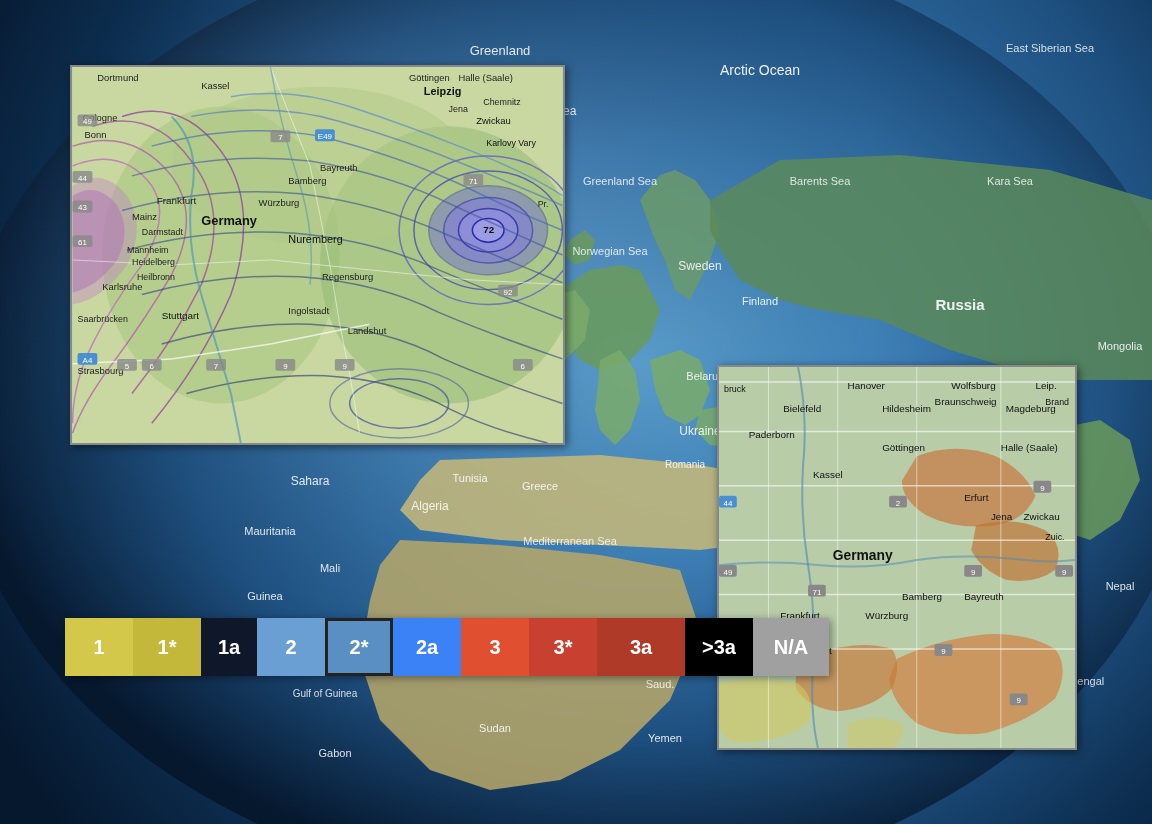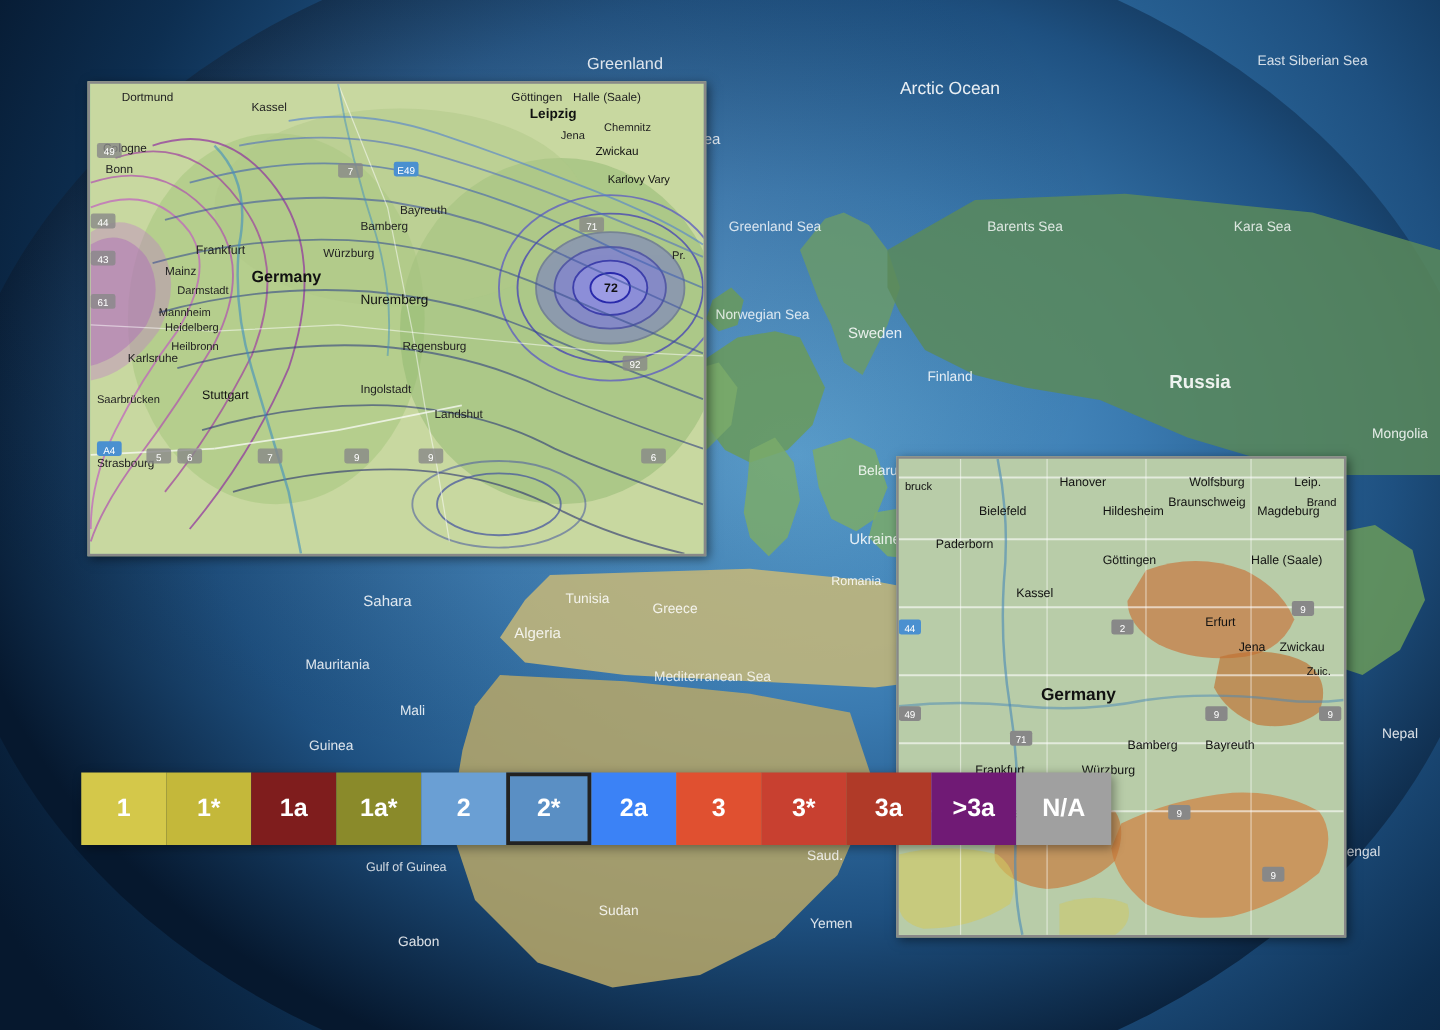--- a/index.html
+++ b/index.html
@@ -379,23 +379,22 @@
     <text x="227" y="290" font-size="8" fill="white" font-family="Arial" text-anchor="middle">9</text>
     <rect x="294" y="330" width="18" height="12" rx="2" fill="#888"></rect>
     <text x="303" y="340" font-size="8" fill="white" font-family="Arial" text-anchor="middle">9</text>
   </svg>
 </div>
 
 <div id="legend-bar">
 
 <div class="legend-item" style="background-color: rgb(212, 200, 74); width: 68px;">1</div>
     <div class="legend-item" style="background-color: rgb(196, 184, 58); width: 68px;">1*</div>
-    <div class="legend-item" style="background-color: #7f1d1d; width: 68px;">1a</div>
-    <div class="legend-item" style="background-color: rgb(138, 138, 42); width: 68px;">1a*</div>
+    <div class="legend-item" style="background-color: #0f172a; width: 56px;">1a</div>
     <div class="legend-item" style="background-color: rgb(106, 159, 212); width: 68px;">2</div>
     <div class="legend-item selected" style="background-color: rgb(90, 143, 196); width: 68px;">2*</div>
     <div class="legend-item" style="background-color: #3b82f6; width: 68px;">2a</div>
     <div class="legend-item" style="background-color: rgb(224, 80, 48); width: 68px;">3</div>
     <div class="legend-item" style="background-color: rgb(200, 64, 48); width: 68px;">3*</div>
-    <div class="legend-item" style="background-color: rgb(176, 58, 40); width: 68px;">3a</div>
-    <div class="legend-item" style="background-color: #701a75; width: 68px;">&gt;3a</div>
+    <div class="legend-item" style="background-color: rgb(176, 58, 40); width: 88px;">3a</div>
+    <div class="legend-item" style="background-color: #000000; width: 68px;">&gt;3a</div>
     <div class="legend-item" style="background-color: rgb(160, 160, 160); width: 76px;">N/A</div>
   </div>
 
 </body></html>

